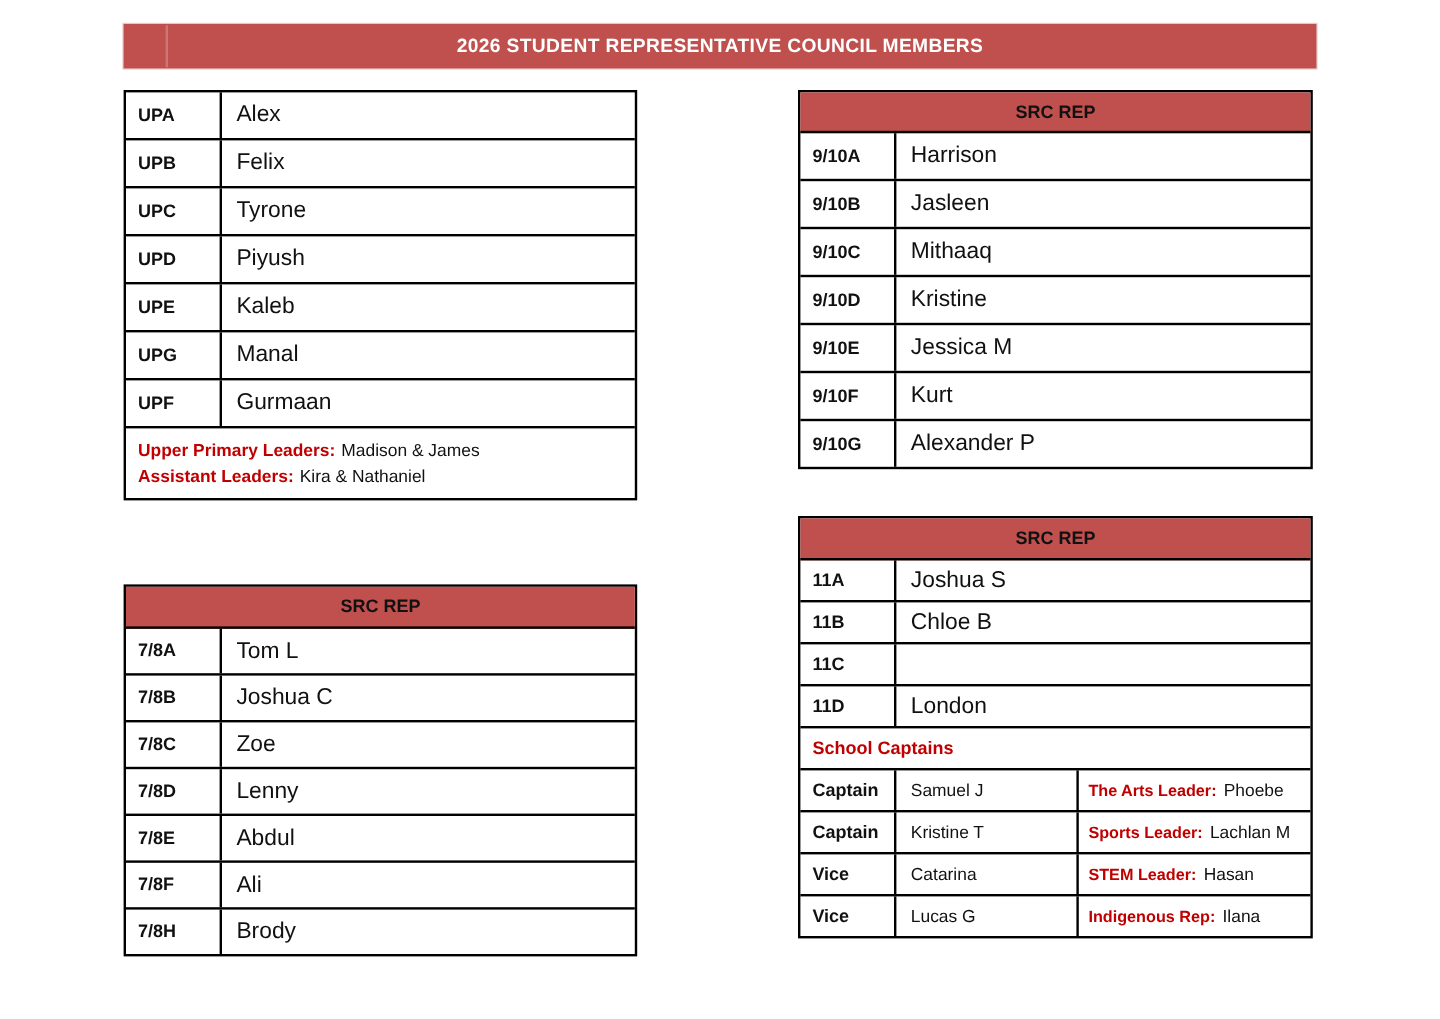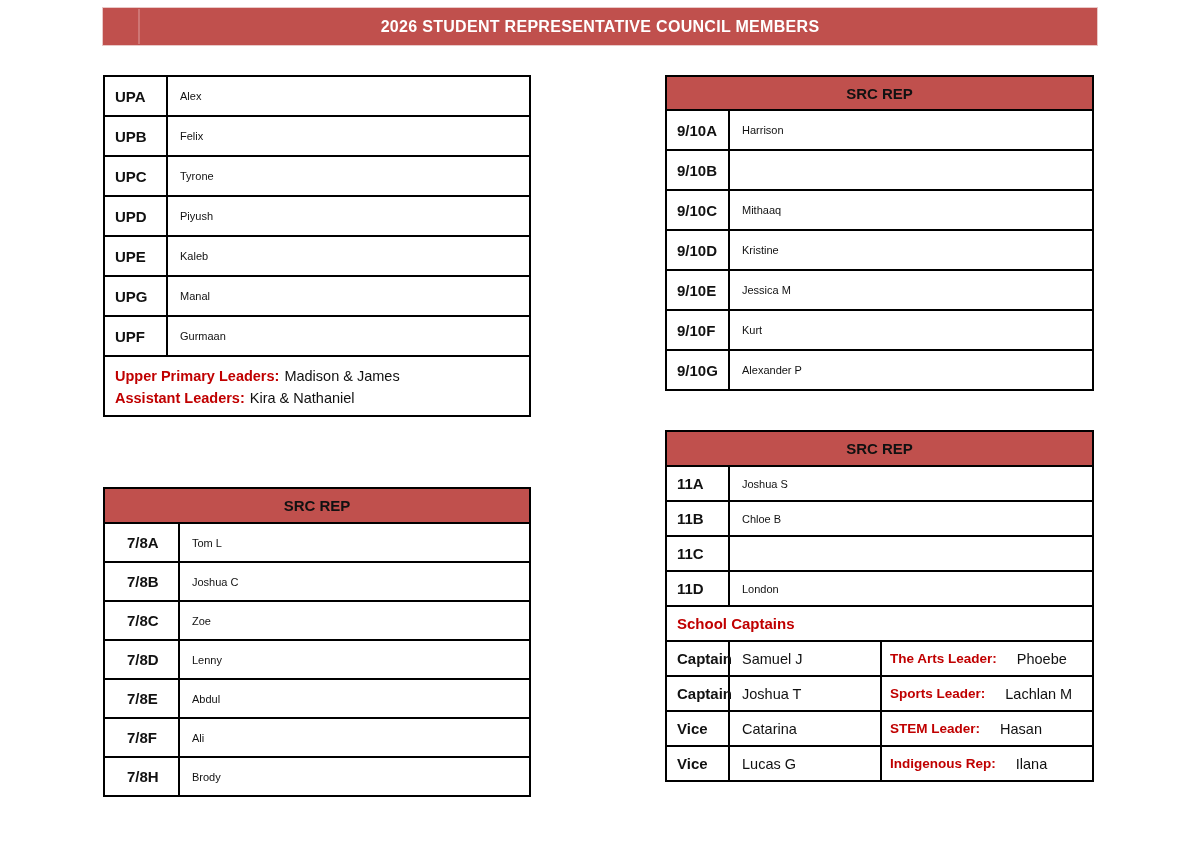--- a/index.html
+++ b/index.html
@@ -9,21 +9,21 @@
     height: 849px;
     background: #ffffff;
     font-family: "Liberation Sans", sans-serif;
     color: #111111;
     overflow: hidden;
   }
 
   
   .banner {
     position: absolute;
-    left: 103px; top: 8px;
+    left: 103px; top: 20px;
     width: 994px; height: 37px;
     background: var(--banner-bg, #C0504D);
     display: flex; align-items: center; justify-content: center;
     box-shadow: 0 0 0 1px #e9c9c8;
   }
   .banner-divider {
     position: absolute;
     left: 35px; top: 1px; bottom: 1px;
     width: 2px;
     background: rgba(255,255,255,0.22);
@@ -57,36 +57,36 @@
     font-size: 15px;
     color: #111111;
   }
   #tbl-7-8 .tbl-head, #tbl-11 .tbl-head { height: 33px; }
 
   .row {
     display: flex;
     height: 38px;
     border-bottom: 2px solid #000000;
   }
-  #tbl-7-8 .row { height: 37px; padding-left: 12px; }
+  #tbl-7-8 .row { height: 37px; }
   #tbl-11 .row  { height: 33px; }
   .tbl > .row:last-child { border-bottom: none; }
 
   .cell { display: flex; align-items: center; box-sizing: border-box; }
   .cell.lbl {
-    width: 63px;
+    width: 80px;
     border-right: 2px solid #000000;
     padding-left: 10px;
     font-weight: bold;
     font-size: 15px;
   }
   .cell.val {
     flex: 1;
     padding-left: 12px;
-    font-size: 11px;
+    font-size: 19px;
   }
 
   
   .section-row {
     height: 33px;
     border-bottom: 2px solid #000000;
     display: flex; align-items: center;
     padding-left: 10px;
     font-weight: bold;
     font-size: 15px;
@@ -96,21 +96,20 @@
   
   .crow .cell.val.mid {
     flex: 0 0 152px;
     border-right: 2px solid #000000;
     font-size: 14.5px;
   }
   .crow .cell.leader {
     flex: 1;
     padding-left: 8px;
     font-size: 14.5px;
-    gap: 14px;
   }
   .red-label {
     color: var(--red-text, #C00000);
     font-weight: bold;
     font-size: 13.5px;
   }
   .leader-name { margin-left: 6px; }
 
   
   .tbl-footer {
@@ -171,20 +170,21 @@
   </section>
 
   <section class="tbl" id="tbl-9-10">
     <div class="tbl-head">SRC REP</div>
     <div class="row">
       <div class="cell lbl">9/10A</div>
       <div class="cell val">Harrison</div>
     </div>
     <div class="row">
       <div class="cell lbl">9/10B</div>
+      <div class="cell val">Jasleen</div>
     </div>
     <div class="row">
       <div class="cell lbl">9/10C</div>
       <div class="cell val">Mithaaq</div>
     </div>
     <div class="row">
       <div class="cell lbl">9/10D</div>
       <div class="cell val">Kristine</div>
     </div>
     <div class="row">
@@ -222,21 +222,21 @@
     <div class="row crow">
       <div class="cell lbl">Captain</div>
       <div class="cell val mid">Samuel J</div>
       <div class="cell leader">
         <span class="red-label">The Arts Leader:</span>
         <span class="leader-name">Phoebe</span>
       </div>
     </div>
     <div class="row crow">
       <div class="cell lbl">Captain</div>
-      <div class="cell val mid">Joshua T</div>
+      <div class="cell val mid">Kristine T</div>
       <div class="cell leader">
         <span class="red-label">Sports Leader:</span>
         <span class="leader-name">Lachlan M</span>
       </div>
     </div>
     <div class="row crow">
       <div class="cell lbl">Vice</div>
       <div class="cell val mid">Catarina</div>
       <div class="cell leader">
         <span class="red-label">STEM Leader:</span>

